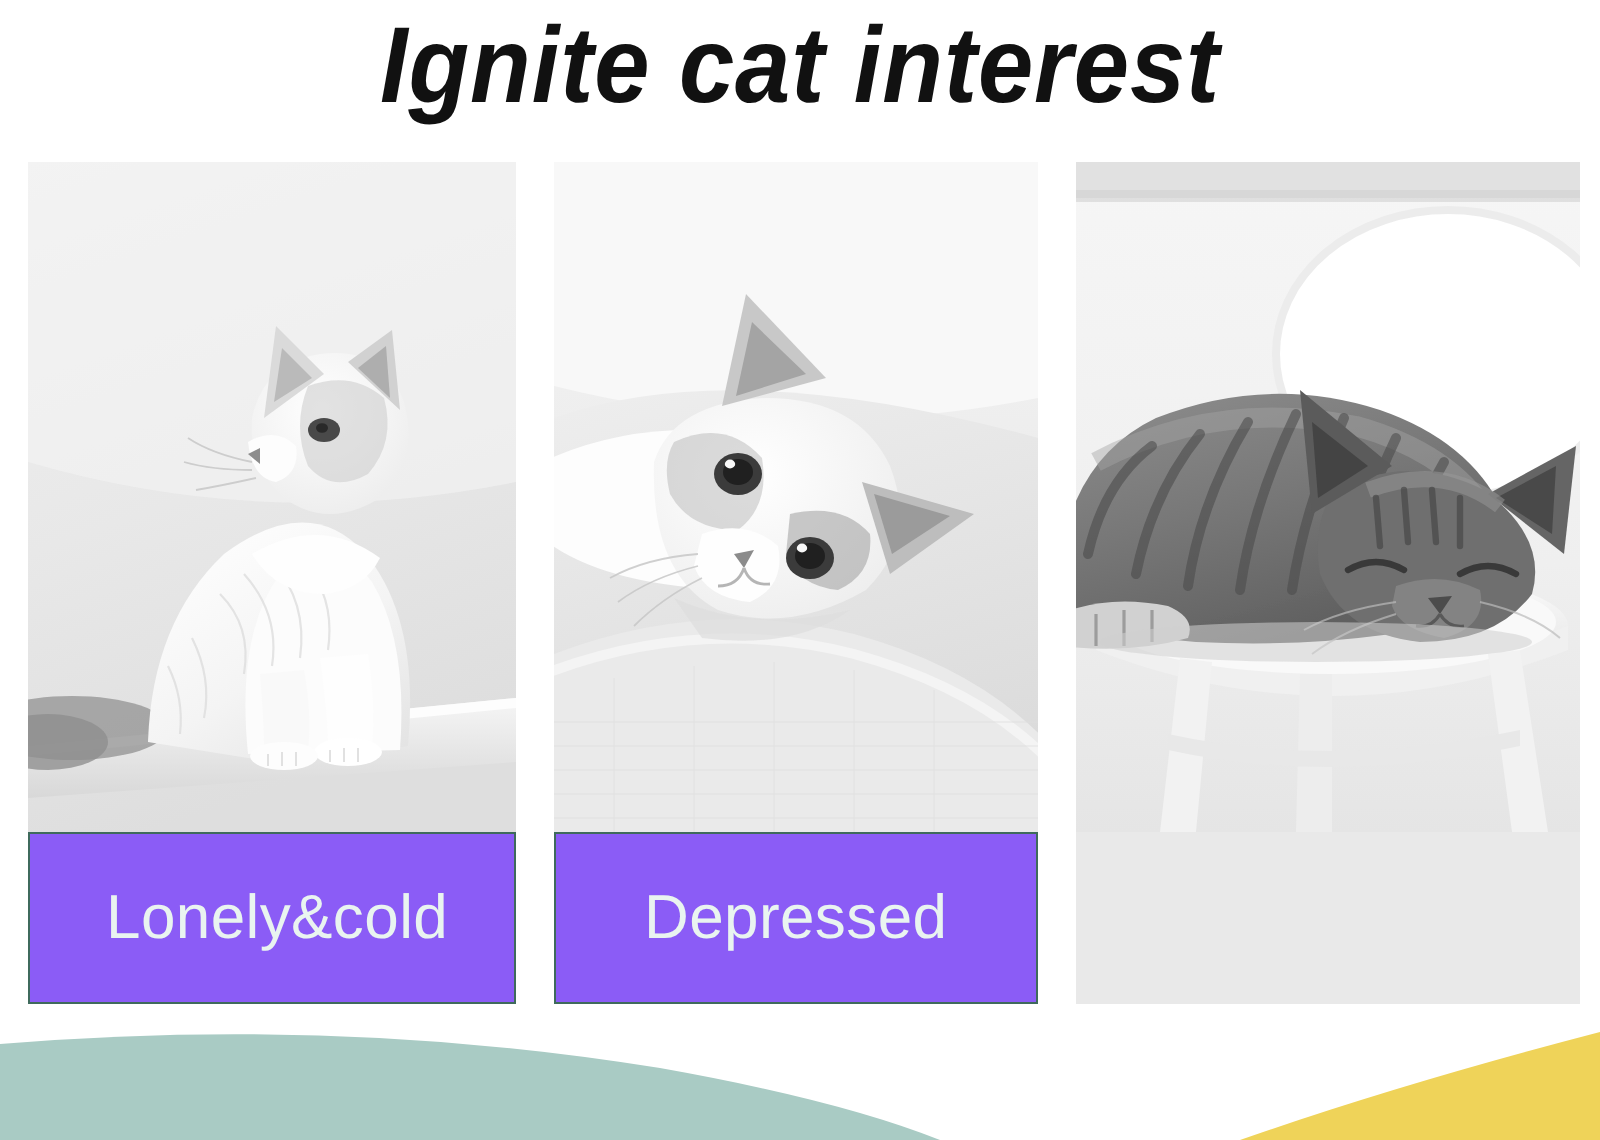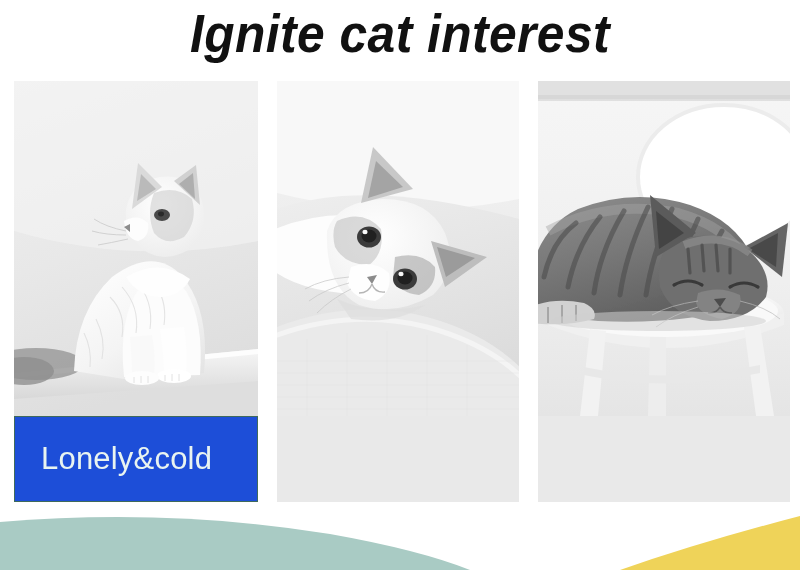--- a/index.html
+++ b/index.html
@@ -51,26 +51,26 @@
     filter:grayscale(100%) contrast(102%);
   }
   .photo svg { display:block; width:100%; height:100%; }
 
   
   .caption {
     position:absolute;
     left:0; right:0;
     top:335px;
     height:86px;
-    background:#1d4ed8;
+    background:#8b5cf6;
     border:1px solid #3f6a5c;
     display:flex;
     align-items:center;
     justify-content:center;
-    padding:0 4px;
+    padding:0 16px;
   }
   .caption-text {
     color:#e9f4f0;
     font-family:"Liberation Sans", sans-serif;
     font-weight:300;
     font-size:31px;
     line-height:36px;
     text-align:center;
     letter-spacing:0.2px;
     white-space:pre-line;
@@ -255,20 +255,23 @@
 
         <g stroke="#c6c6c6" stroke-width="0.9" fill="none" opacity="0.85">
           <path d="M72 196 Q46 198 28 208"></path>
           <path d="M72 202 Q48 208 32 220"></path>
           <path d="M74 208 Q54 218 40 232"></path>
         </g>
 
         <path d="M60 218 Q100 236 148 224 Q120 244 74 238 Z" fill="#dcdcdc" opacity="0.7"></path>
       </svg>
     </div>
+    <div class="caption">
+      <span class="caption-text">Depressed</span>
+    </div>
   </div>
 
   <div class="panel" id="panel-3">
     <div class="photo">
       <svg viewBox="0 0 252 335" preserveAspectRatio="xMidYMid slice">
         <defs>
           <linearGradient id="p3bg" x1="0" y1="0" x2="0" y2="1">
             <stop offset="0" stop-color="#f4f4f4"></stop>
             <stop offset="0.6" stop-color="#ededed"></stop>
             <stop offset="1" stop-color="#e3e3e3"></stop>

